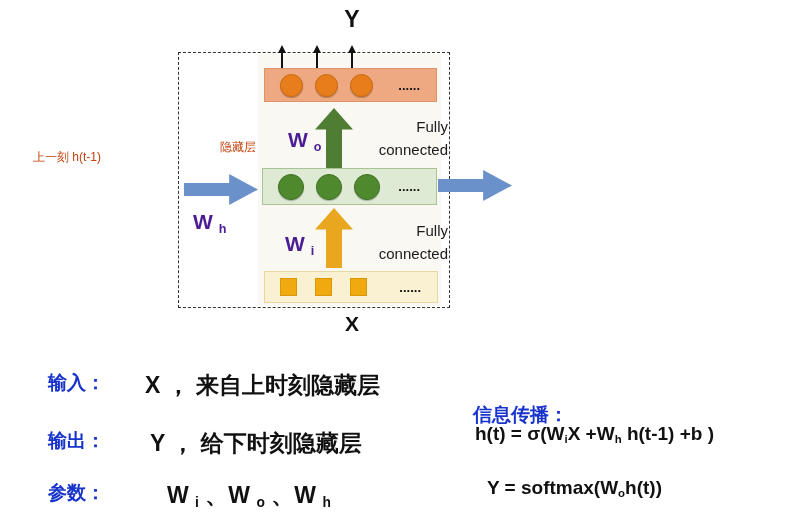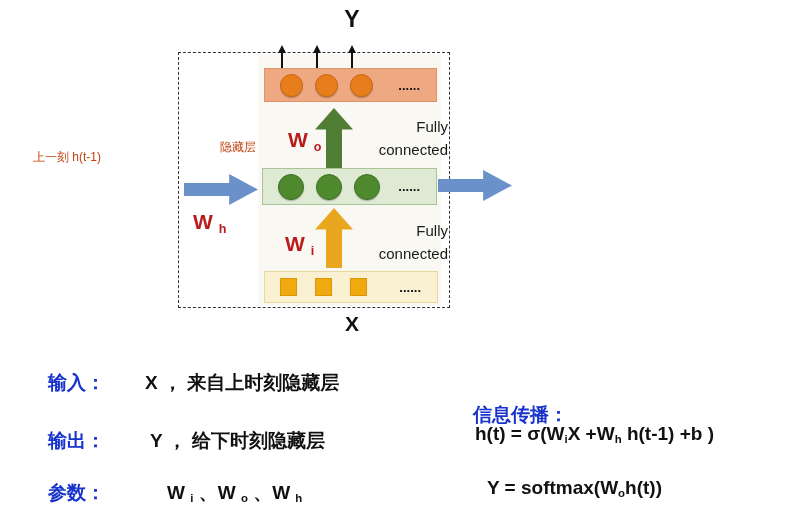--- a/index.html
+++ b/index.html
@@ -32,26 +32,26 @@
 
   
   .up-arrow { width:38px; height:60px; clip-path:polygon(50% 0%,100% 36%,71% 36%,71% 100%,29% 100%,29% 36%,0% 36%); }
   .up-arrow-green  { background:#4e7d33; }
   .up-arrow-orange { background:#e9a61f; }
   .right-arrow { width:74px; height:31px; background:#6b91cb; clip-path:polygon(0% 29%,61% 29%,61% 0%,100% 50%,61% 100%,61% 71%,0% 71%); }
 
   .cn-bold { font-size:12px; font-weight:400; color:#c2410c; white-space:nowrap; }
   .fully-connected { width:88px; font-size:15px; font-weight:400; color:#1a1a1a; line-height:1.55;text-align:right; }
 
-  .w-label { color:#b91c1c; font-size:21px; font-weight:700; white-space:nowrap; }
+  .w-label { color:#4c1d95; font-size:21px; font-weight:700; white-space:nowrap; }
   .sub { font-size:0.6em; vertical-align:-0.28em; }
 
   
   .note-label { font-size:19px; font-weight:700; color:#1733cc; white-space:nowrap; }
-  .note-value { font-size:19px; font-weight:700; color:#111; white-space:nowrap; }
+  .note-value { font-size:23px; font-weight:700; color:#111; white-space:nowrap; }
   .formula { font-size:19px; font-weight:700; color:#111; white-space:nowrap; }
 </style>
 </head>
 <body>
 
 <div class="canvas">
 
   <div class="abs big-axis-label" style="left:332px; top:6px; width:40px;">Y</div>
 
   <div class="abs inner-column"></div>

